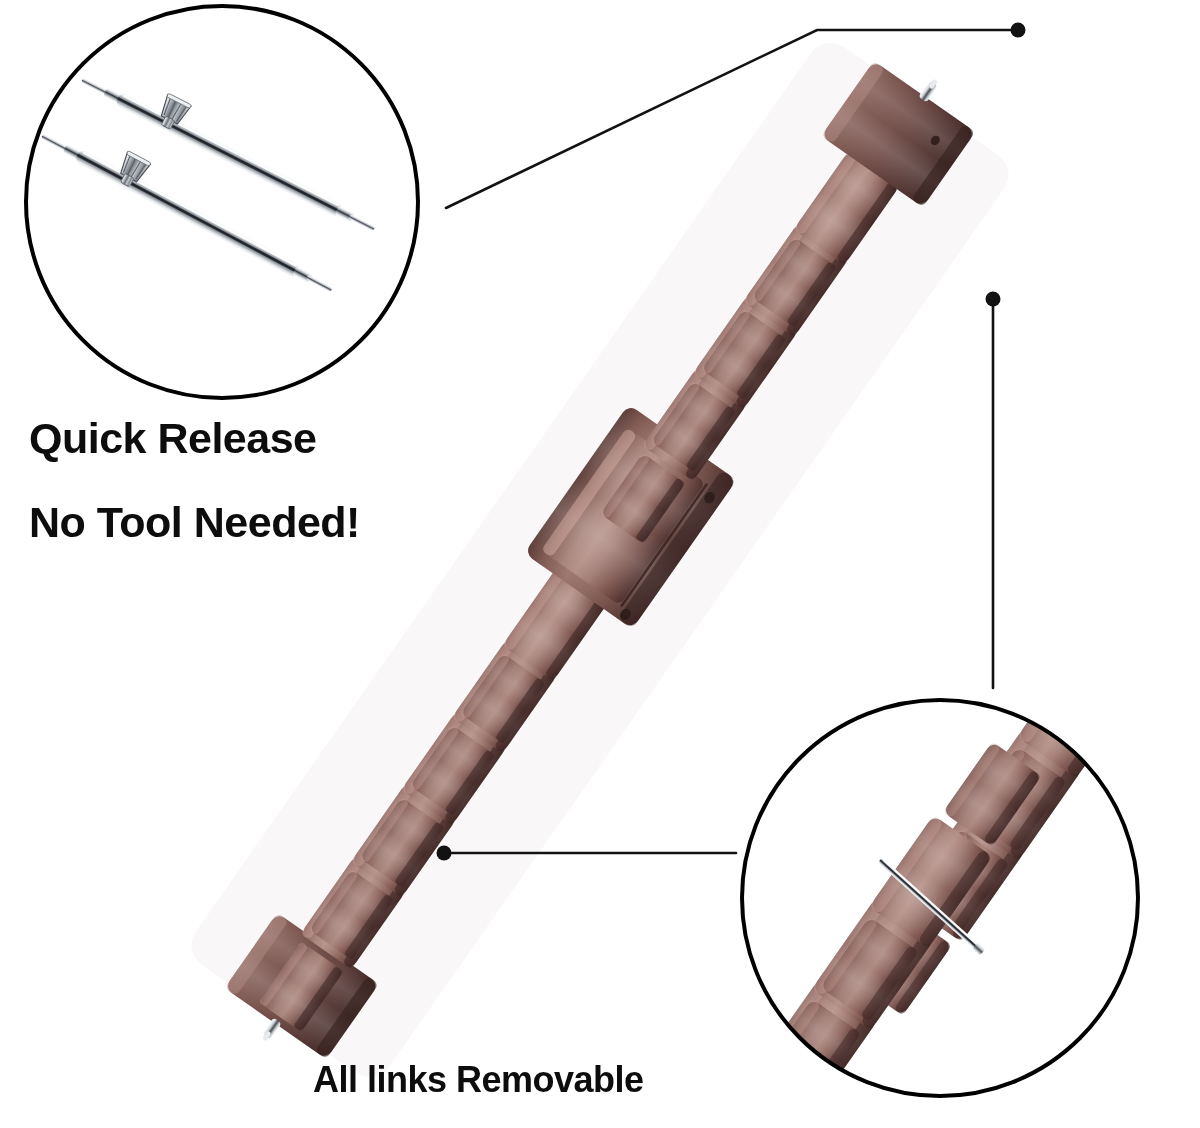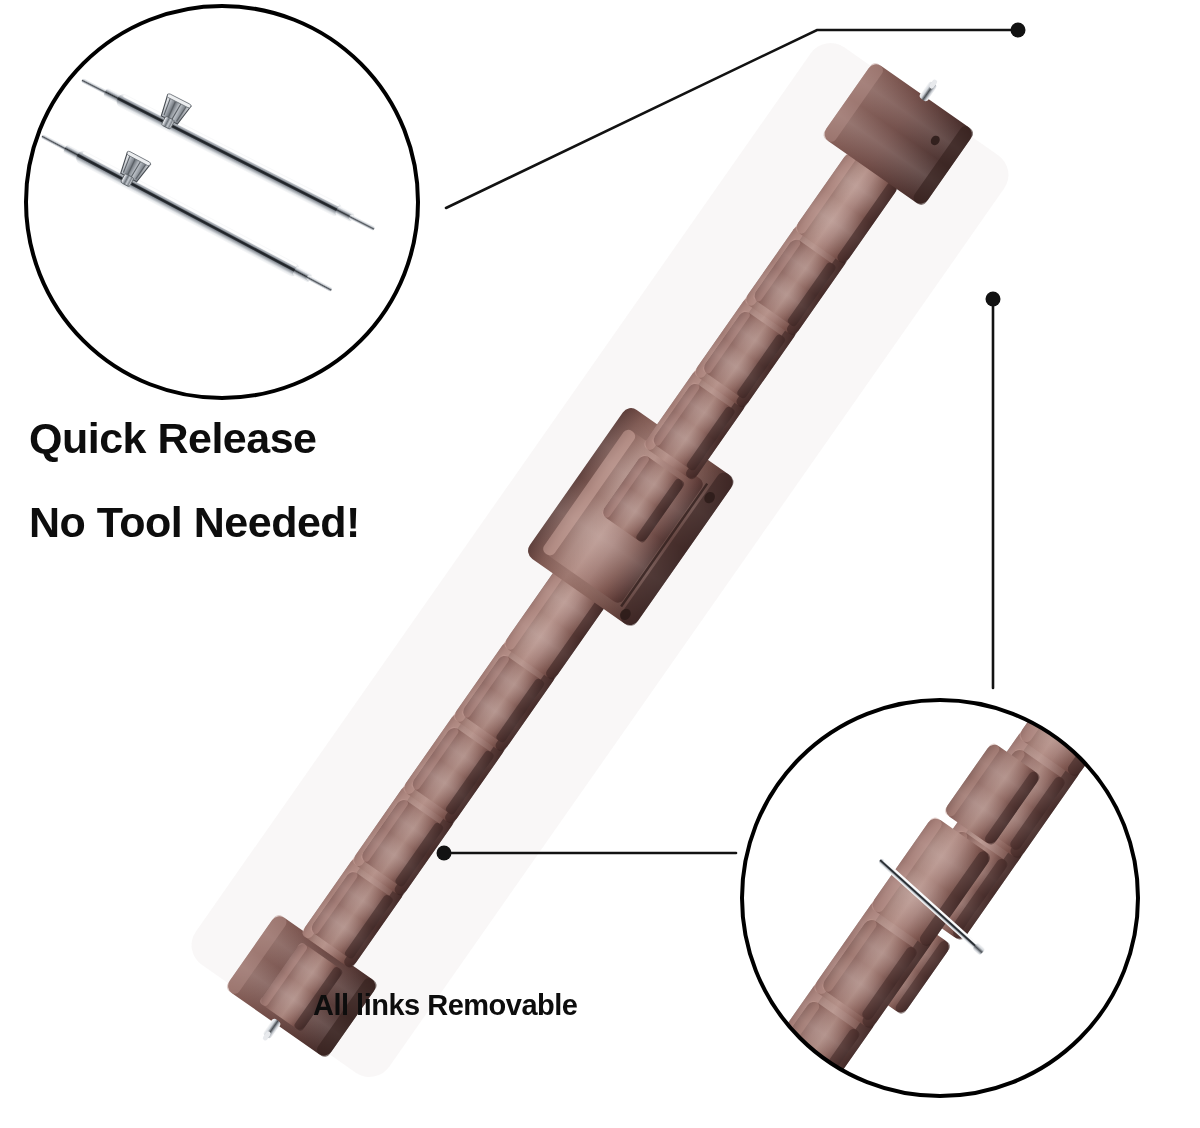--- a/index.html
+++ b/index.html
@@ -39,22 +39,22 @@
     font-size: 43px;
   }
   #label-no-tool {
     left: 29px;
     top: 501px;
     font-size: 43px;
     text-align: center;
   }
   #label-all-links {
     left: 313px;
-    top: 991px;
-    font-size: 29px;
+    top: 1062px;
+    font-size: 36px;
   }
 </style>
 </head>
 <body>
 
 <div id="stage">
 
   <svg id="scene" viewBox="0 0 1200 1128" xmlns="http://www.w3.org/2000/svg">
     <defs>
 

